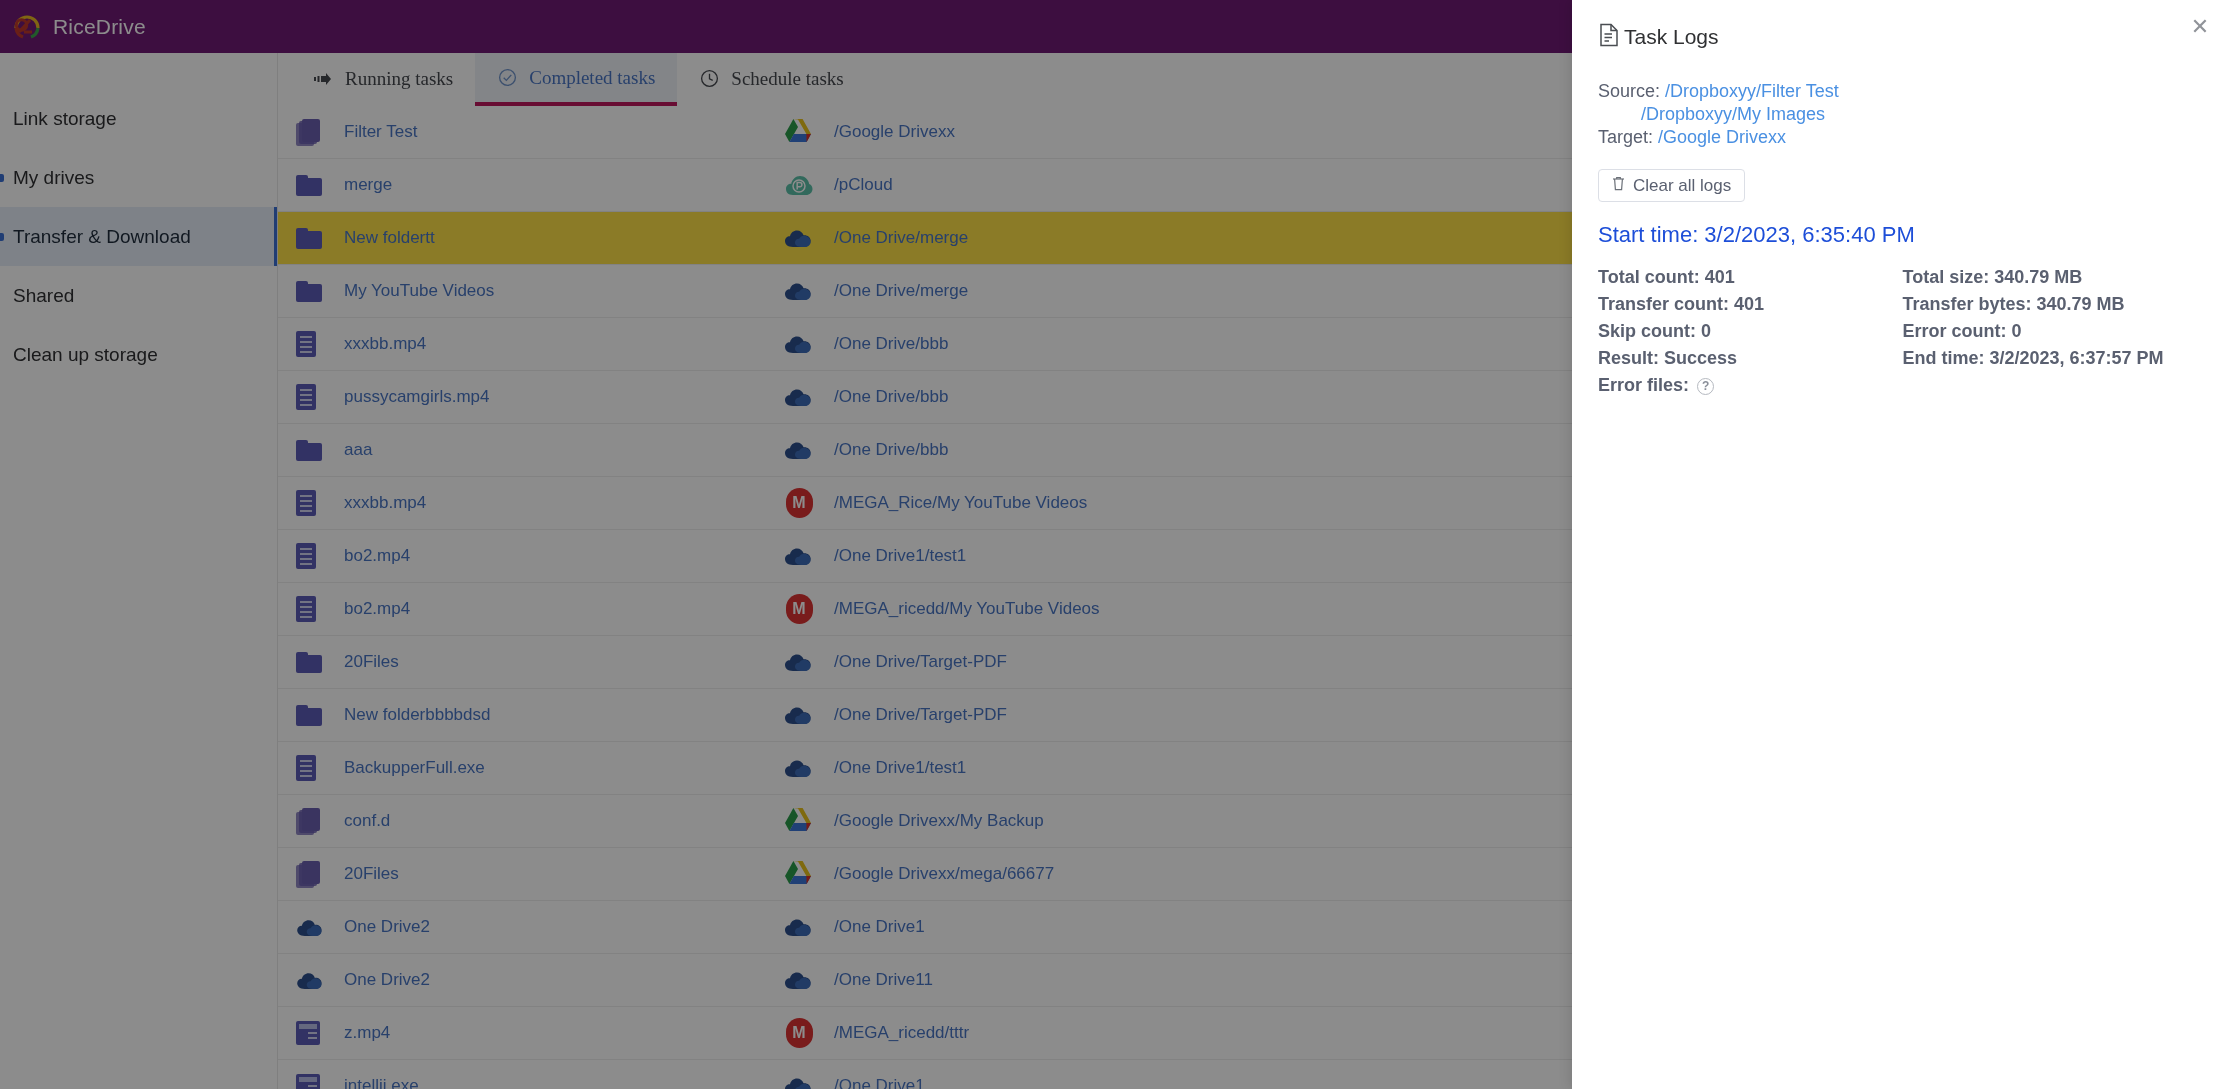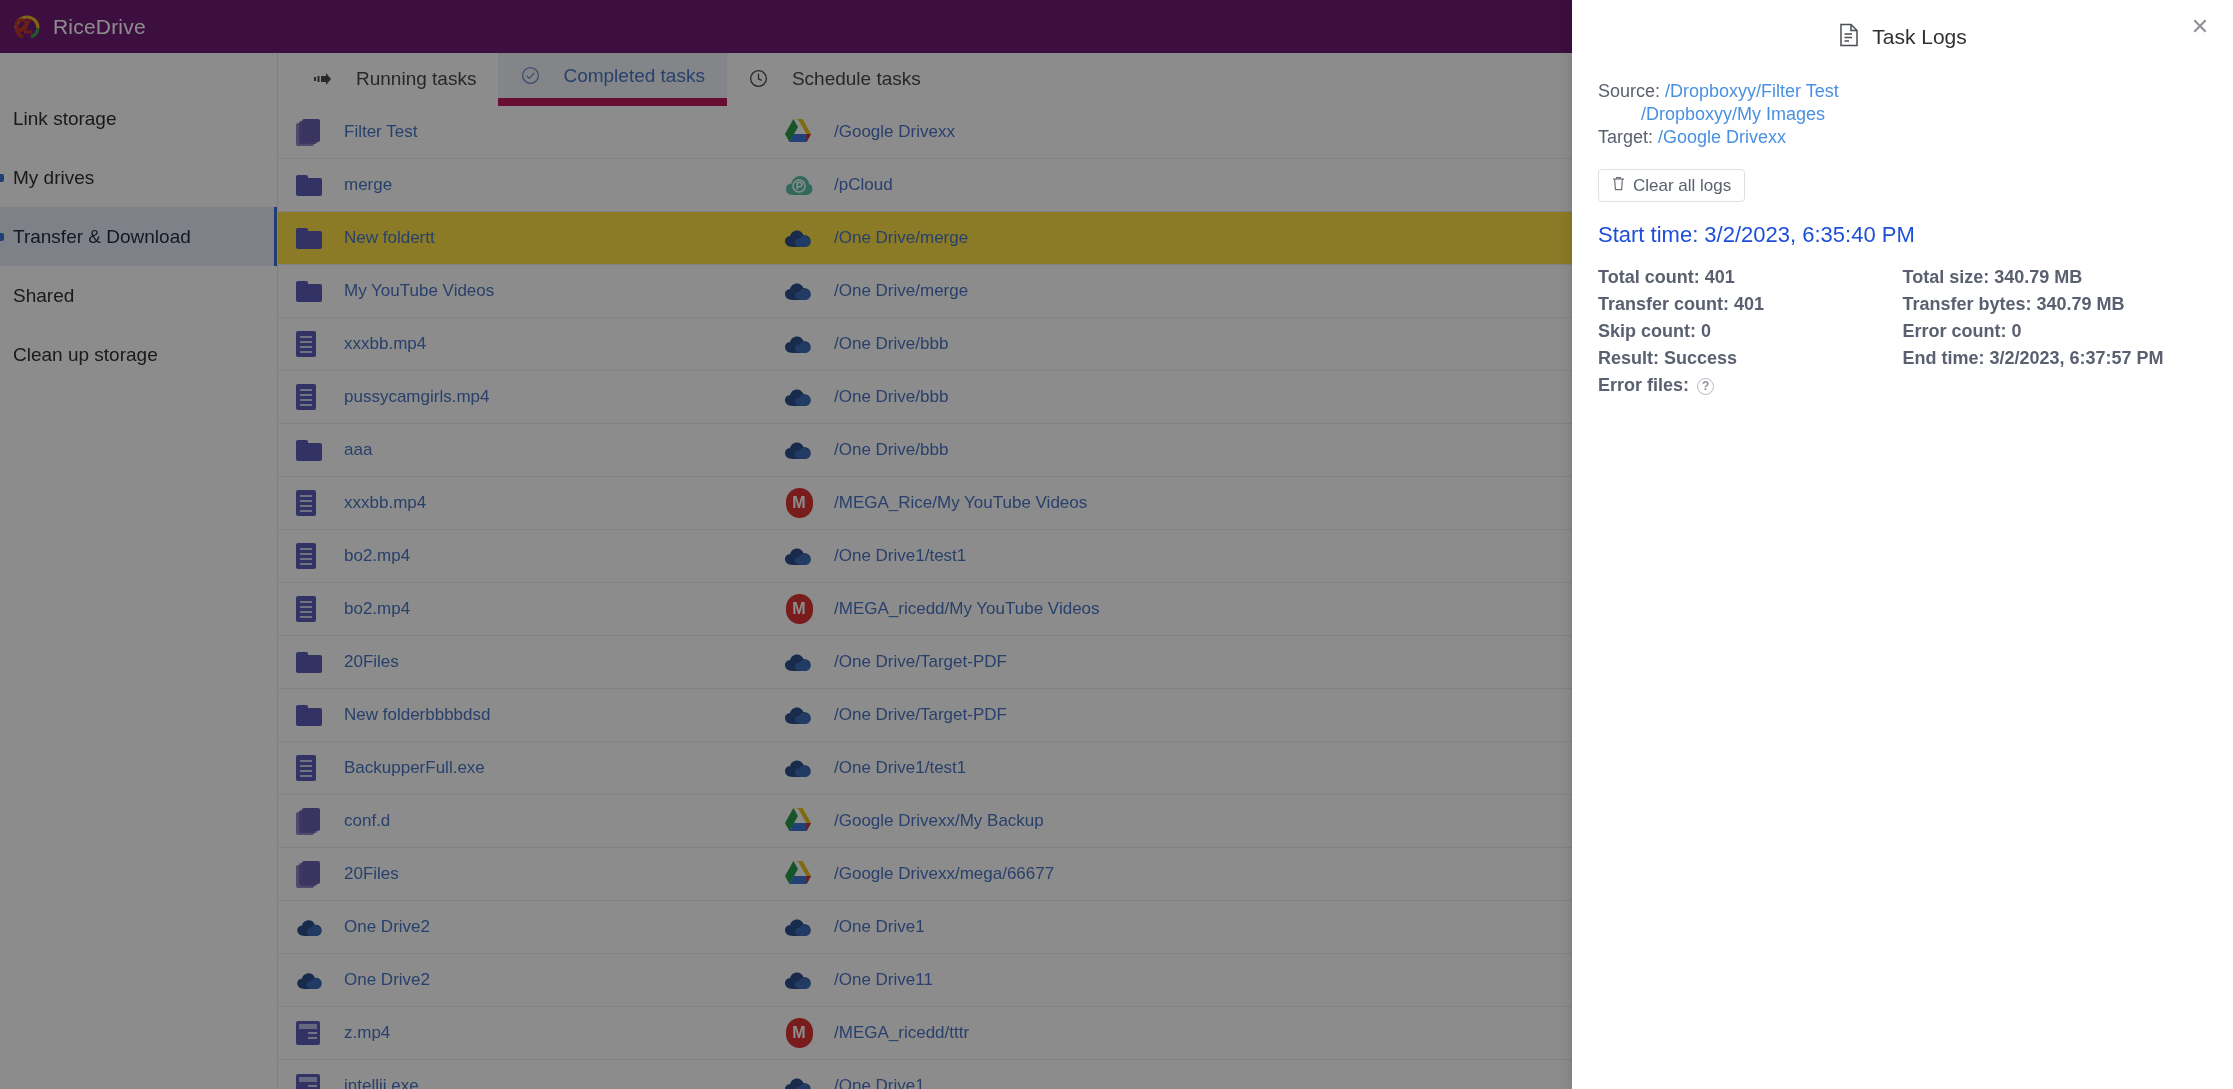--- a/index.html
+++ b/index.html
@@ -38,25 +38,25 @@
   }
   .side-dot {
     position: absolute; left: -4px; width: 8px; height: 8px; border-radius: 2px;
     background: #3b6fd4;
   }
 
   
   .main { position: absolute; top: 53px; left: 278px; right: 0; bottom: 0; background: #ffffff; }
   .tabs { height: 53px; display: flex; align-items: flex-end; padding-left: 13px; }
   .tab {
-    display: flex; align-items: center; gap: 23px; height: 53px; padding: 0 22px;
+    display: flex; align-items: center; gap: 12px; height: 53px; padding: 0 22px;
     font-size: 19px; color: #3d4category; color: #46494f; cursor: pointer;
-    border-bottom: 2px solid transparent; background: transparent;
-  }
-  .tab.active { color: #4a76c4; background: #eef2f8; border-bottom: 8px solid #be185d; }
+    border-bottom: 2px solid transparent; background: transparent; font-family: Liberation Serif, serif;
+  }
+  .tab.active { color: #4a76c4; background: #eef2f8; border-bottom: 4px solid #be185d; }
   .tab-icon { width: 20px; height: 20px; display: inline-flex; align-items: center; justify-content: center; }
 
   
   .task-list { width: 100%; }
   .task-row {
     display: flex; align-items: center; height: 53px;
     border-bottom: 1px solid #ededed; padding-left: 18px; cursor: pointer;
   }
   .task-row.hl { background: #fde047; }
   .cell-icon { width: 48px; display: flex; align-items: center; justify-content: flex-start; }
@@ -103,21 +103,21 @@
     background: #cfd2ef; box-shadow: 0 5px 0 #cfd2ef, 0 -0px 0 transparent;
   }
 
   
   .logs-panel {
     position: absolute; top: 0; right: 0; width: 661px; height: 1089px;
     background: #ffffff; z-index: 100;
     box-shadow: -2px 0 12px rgba(0,0,0,0.12);
     padding: 20px 26px 0 26px;
   }
-  .logs-head { display: flex; align-items: center; gap: 12px; height: 34px; justify-content: center; }
+  .logs-head { display: flex; align-items: center; gap: 4px; height: 34px; }
   .logs-title { font-size: 21px; color: #303133; }
   .logs-close {
     position: absolute; top: 14px; right: 20px; width: 26px; height: 26px;
     display: flex; align-items: center; justify-content: center;
     color: #909399; font-size: 22px; cursor: pointer; line-height: 1;
   }
   .st-grid { margin-top: 26px; display: flex; flex-direction: column; }
   .st-left { width: 420px; }
   .st-right { flex: 1; }
   .st-line { font-size: 18px; color: #5a6070; margin-bottom: 0; line-height: 23px; }

